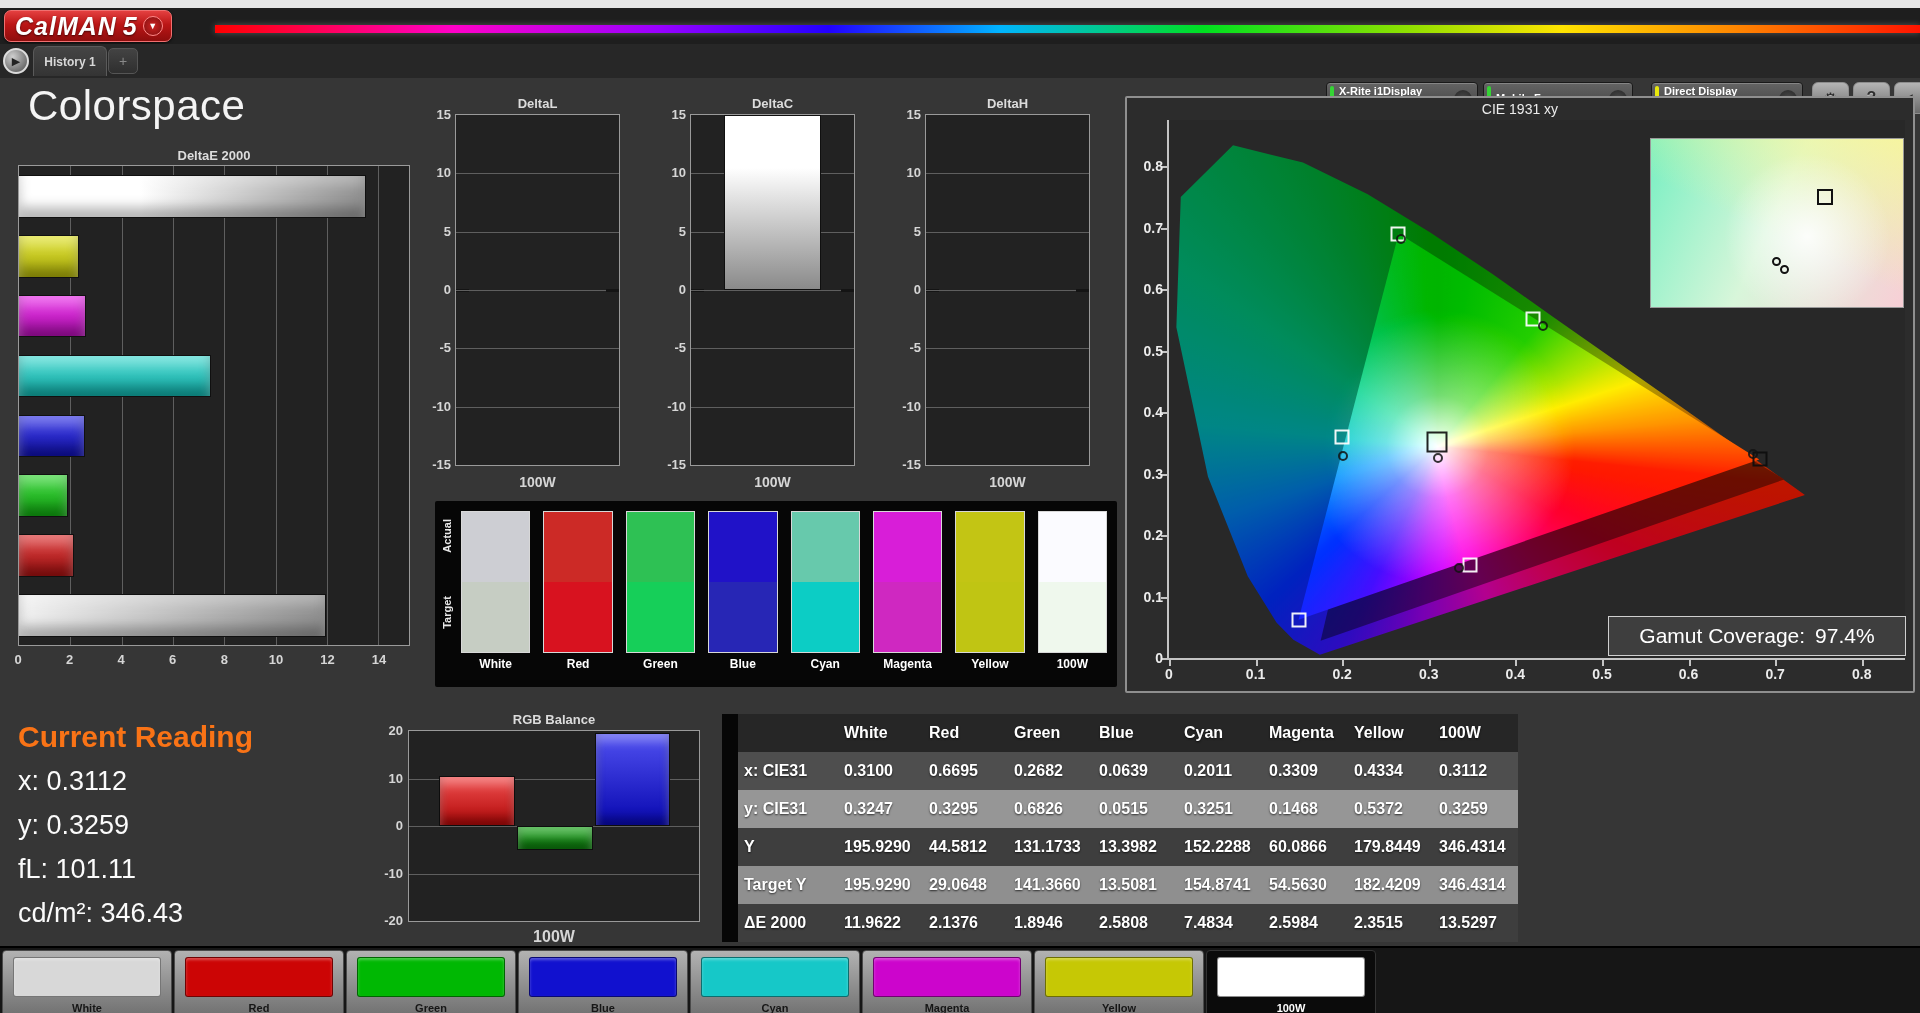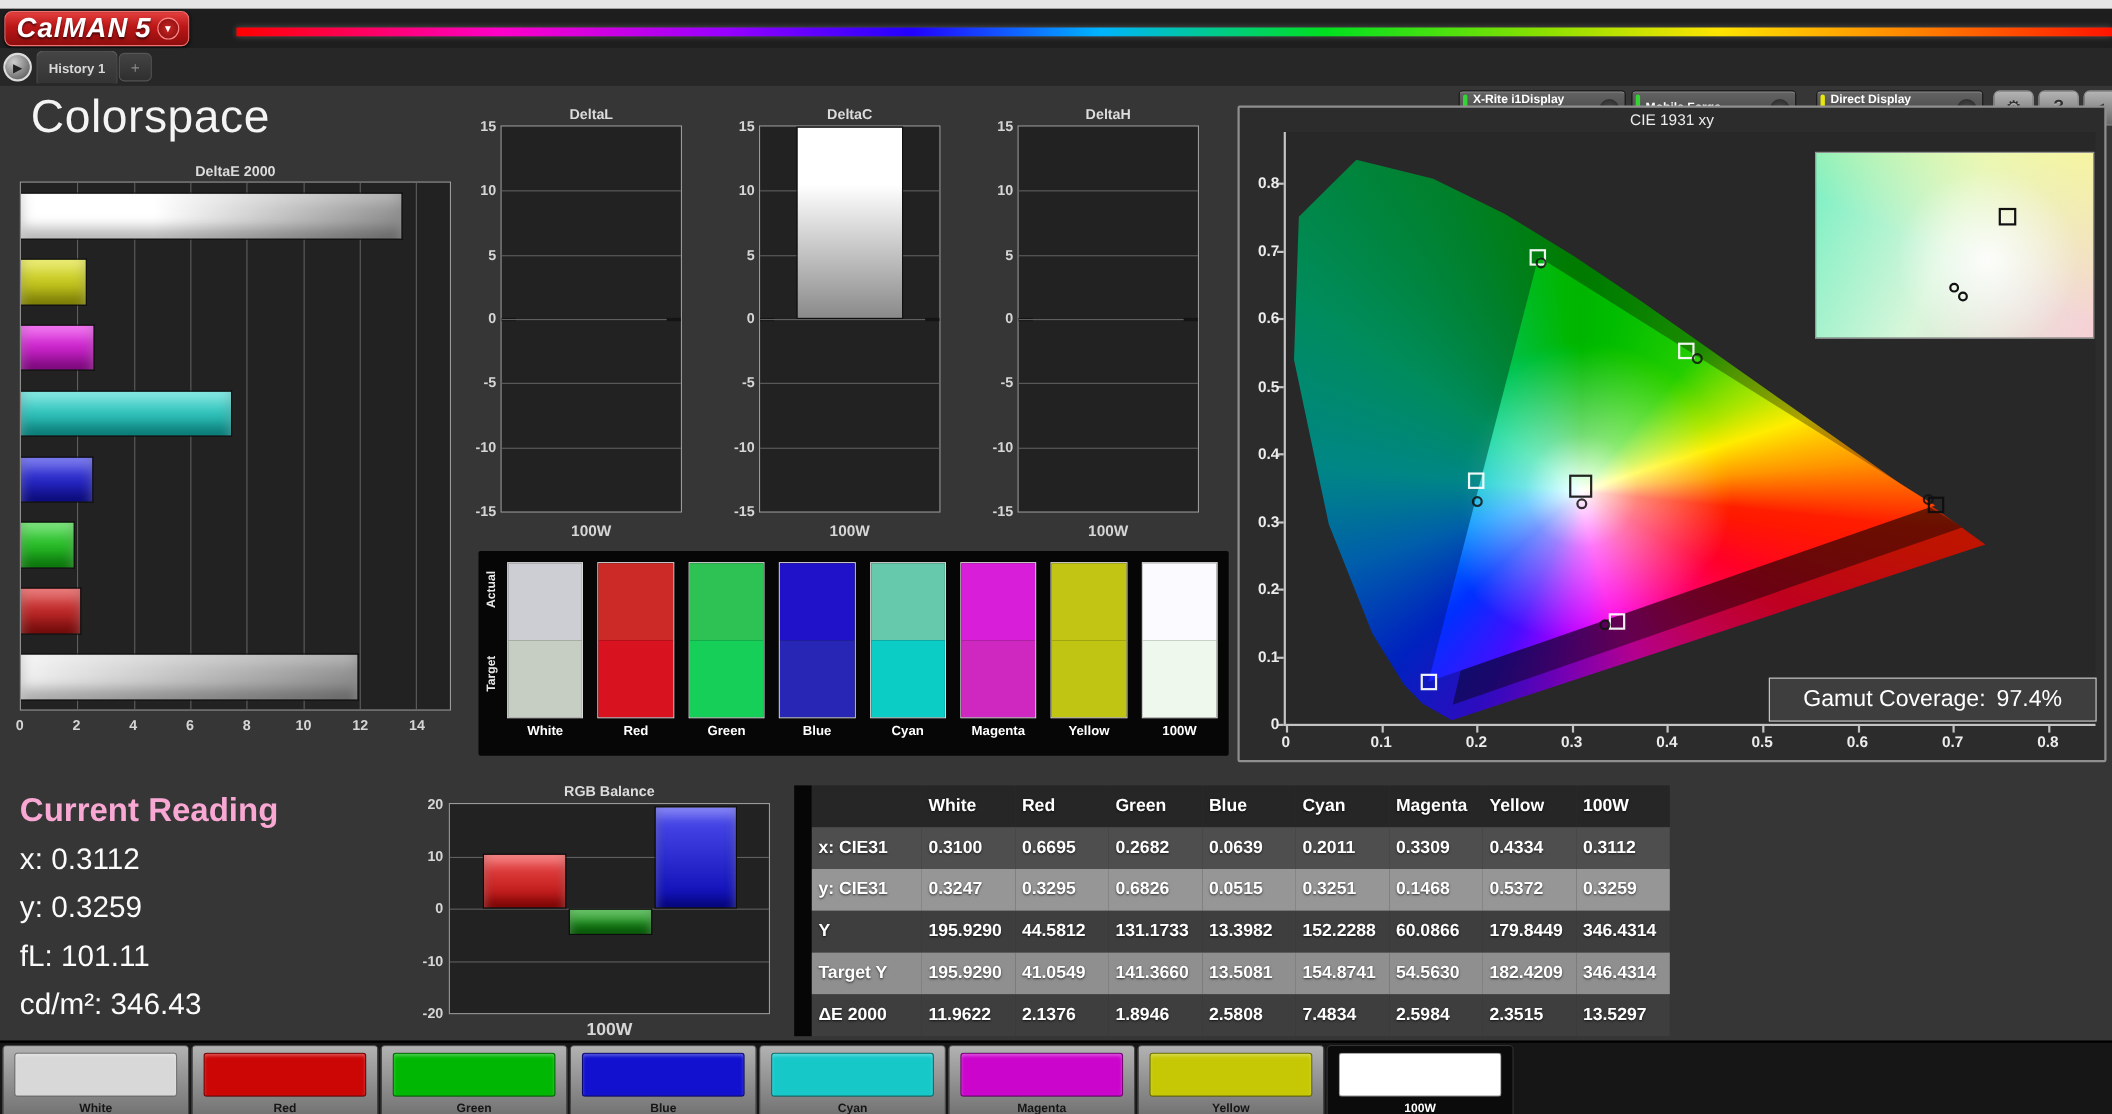--- a/index.html
+++ b/index.html
@@ -113,21 +113,21 @@
     background:radial-gradient(circle at 62% 58%,rgba(255,255,255,.9),rgba(255,255,255,0) 45%),
       linear-gradient(205deg,rgba(248,248,150,.85),rgba(248,248,150,0) 55%),
       linear-gradient(115deg,#77efc2 0%,#d8f6da 48%,#f8cfd6 100%); }
   .inset-sq { position:absolute; left:66%; top:30%; width:16px; height:16px; border:2px solid #111; }
   .inset-c1 { position:absolute; left:48%; top:70%; width:9px; height:9px; border-radius:50%; border:2px solid #111; }
   .inset-c2 { position:absolute; left:51%; top:75%; width:9px; height:9px; border-radius:50%; border:2px solid #111; }
   .gamut-box { position:absolute; left:481px; top:518px; width:298px; height:40px; background:#3e3e3e; border:1px solid #cfcfcf;
     display:flex; align-items:center; justify-content:center; gap:10px; color:#fff; font-size:21px; }
 
   
-  .cur-title { position:absolute; left:18px; top:712px; color:#f9a8d4; font-size:30px; font-weight:bold; }
+  .cur-title { position:absolute; left:18px; top:712px; color:#f97316; font-size:30px; font-weight:bold; }
   .cur-line { position:absolute; left:18px; color:#fbfbfb; font-size:27px; }
 
   
   .rgb-title { position:absolute; left:404px; top:704px; width:300px; text-align:center; color:#dcdcdc; font-size:13px; font-weight:bold; }
   .rgb-plot { position:absolute; left:408px; top:722px; width:292px; height:192px; border:1px solid #9a9a9a; background:#222; }
   .rgb-bar { position:absolute; width:26%; border:1px solid #0d0d0d;
     box-shadow:inset 0 8px 10px rgba(255,255,255,.3), inset 0 -8px 10px rgba(0,0,0,.3); }
   .ry-label { position:absolute; left:-36px; width:30px; text-align:right; color:#d6d6d6; font-size:13px; font-weight:bold; }
   .rgb-xlabel { position:absolute; left:408px; top:920px; width:292px; text-align:center; color:#d6d6d6; font-size:16px; font-weight:bold; }
 
@@ -458,21 +458,21 @@
       <div class="tc r2">195.9290</div>
       <div class="tc r2">44.5812</div>
       <div class="tc r2">131.1733</div>
       <div class="tc r2">13.3982</div>
       <div class="tc r2">152.2288</div>
       <div class="tc r2">60.0866</div>
       <div class="tc r2">179.8449</div>
       <div class="tc r2">346.4314</div>
       <div class="tc r3">Target Y</div>
       <div class="tc r3">195.9290</div>
-      <div class="tc r3">41.0549</div>
+      <div class="tc r3">29.0648</div>
       <div class="tc r3">141.3660</div>
       <div class="tc r3">13.5081</div>
       <div class="tc r3">154.8741</div>
       <div class="tc r3">54.5630</div>
       <div class="tc r3">182.4209</div>
       <div class="tc r3">346.4314</div>
       <div class="tc r4">ΔE 2000</div>
       <div class="tc r4">11.9622</div>
       <div class="tc r4">2.1376</div>
       <div class="tc r4">1.8946</div>

